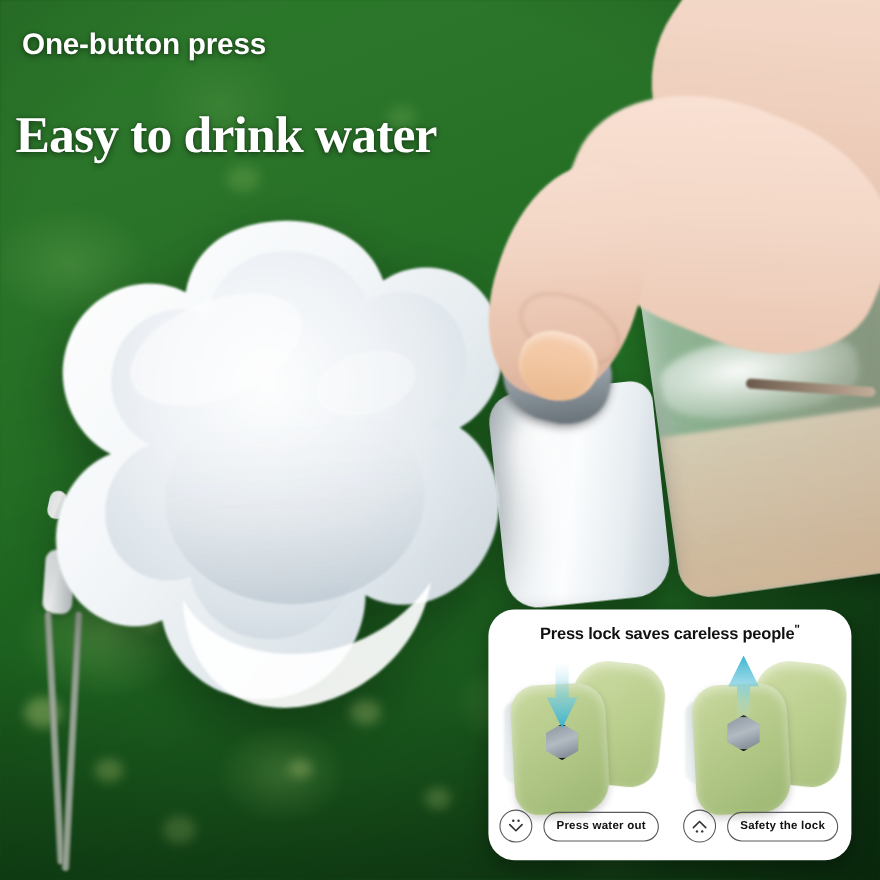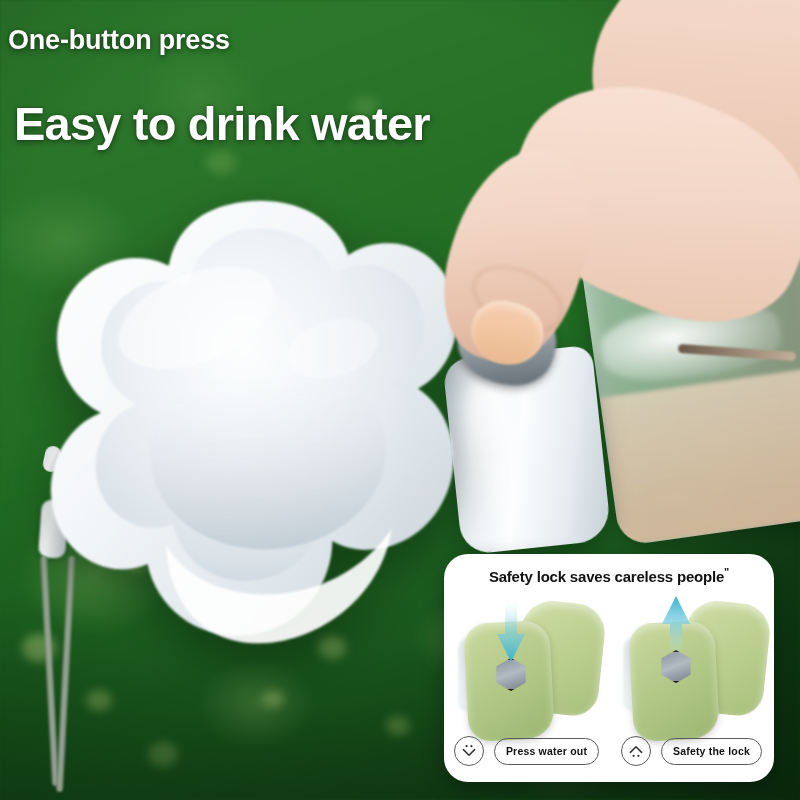--- a/index.html
+++ b/index.html
@@ -27,25 +27,25 @@
   .grass-bokeh{position:absolute;inset:0;}
   .bk{position:absolute;border-radius:50%;filter:blur(5px);}
   .vignette{position:absolute;inset:0;
     background:
       radial-gradient(ellipse 95% 92% at 44% 44%, rgba(0,0,0,0) 48%, rgba(5,30,8,.30) 80%, rgba(3,22,6,.60) 100%),
       linear-gradient(90deg,rgba(0,0,0,0) 78%, rgba(8,40,12,.55) 100%),
       linear-gradient(0deg,rgba(6,32,9,.38) 0%,rgba(0,0,0,0) 26%);
   }
 
   
-  .head{position:absolute;left:8px;z-index:40;color:#fff;
+  .head{position:absolute;left:20px;z-index:40;color:#fff;
     text-shadow:0 2px 6px rgba(0,0,0,.45),0 0 2px rgba(0,0,0,.35);
     white-space:nowrap;letter-spacing:-.2px;}
   .head-1{top:25px;font-size:27px;font-weight:700;}
-  .head-2{top:96px;left:14px;font-size:47px;font-weight:700;letter-spacing:-.8px;}
+  .head-2{top:96px;left:14px;font-size:47px;font-weight:700;letter-spacing:-.8px;font-family:Liberation Serif, serif;}
 
   
   .lanyard{position:absolute;z-index:12;}
   .cord{position:absolute;width:7px;border-radius:4px;
     background:linear-gradient(90deg,#6d7a6b,#aab4a6 45%,#808c7e);
     filter:blur(1.2px);opacity:.92;}
   .cordlock{position:absolute;width:27px;height:58px;border-radius:10px;
     background:linear-gradient(100deg,#e9eef0,#fbfdfd 42%,#cdd6d8);
     filter:blur(.8px);box-shadow:0 2px 6px rgba(0,0,0,.25);}
   .cordtip{position:absolute;width:16px;height:26px;border-radius:8px;
@@ -276,21 +276,21 @@
   </div>
 
   <div class="vignette"></div>
 
   <div class="head head-1">One-button press</div>
   <div class="head head-2">Easy to drink water</div>
 
   <div class="inset">
 
     <div class="inset-title">
-      <span>Safety lock saves careless people</span><sup>"</sup>
+      <span>Press lock saves careless people</span><sup>"</sup>
     </div>
 
     <div class="sub-row">
 
       <div class="sub">
         <div class="clearbase" style="left:14px;top:46px;"></div>
         <div class="lid-back" style="left:74px;top:10px;transform:rotate(6deg);"></div>
         <div class="lid-front" style="left:22px;top:30px;transform:rotate(-3deg);"></div>
         <div class="hexbtn" style="left:50px;top:66px;"></div>
         <div style="position:absolute;left:52px;top:10px;width:30px;height:62px;">

